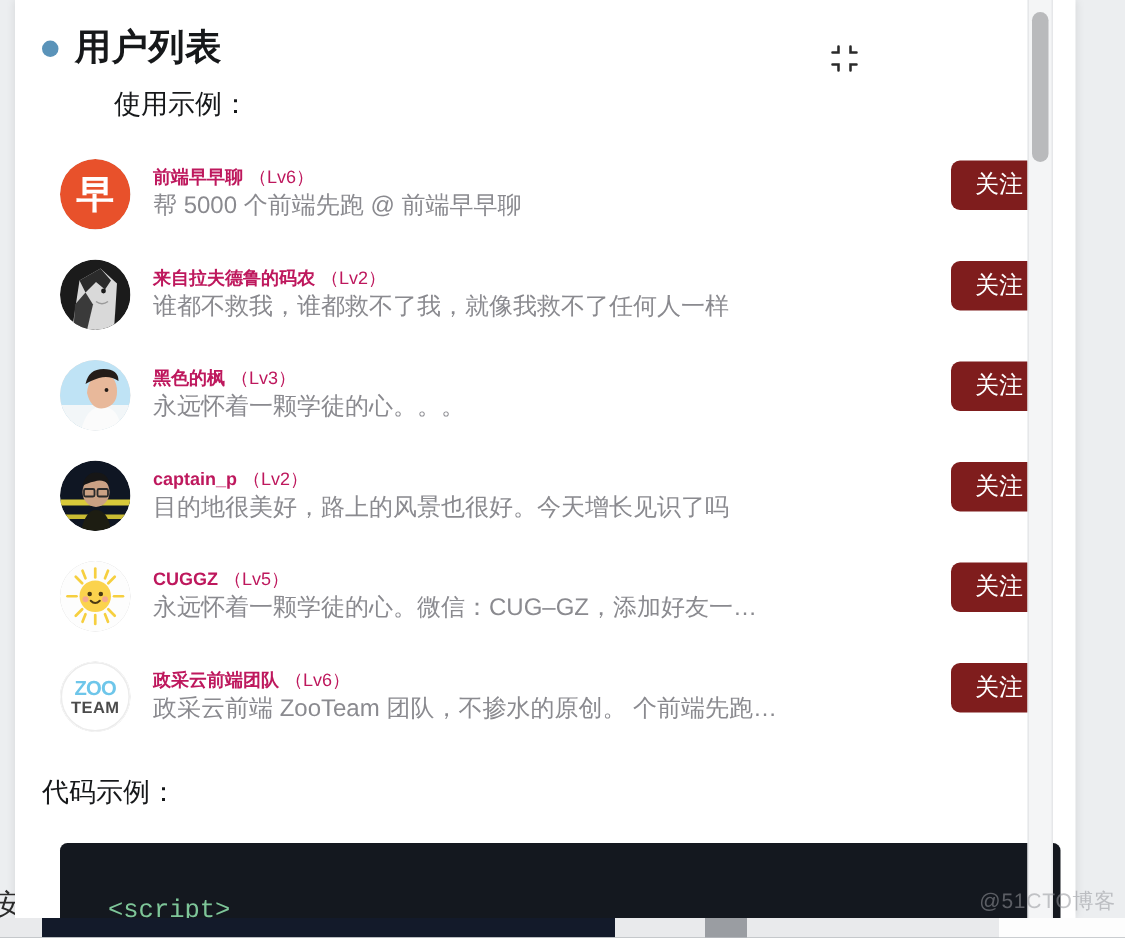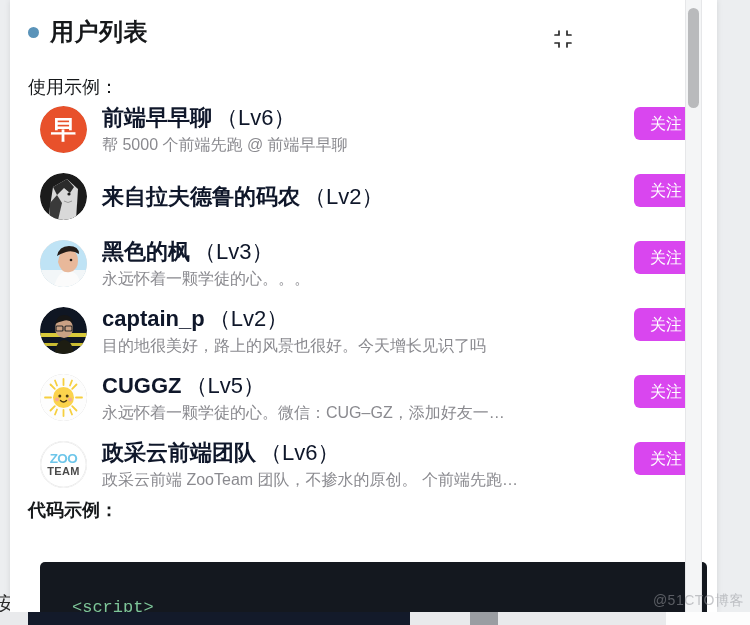--- a/index.html
+++ b/index.html
@@ -72,22 +72,22 @@
   }
 
   
   .plain-label {
     position: absolute;
     left: 18px;
     font-size: 18px;
     color: #16181a;
     line-height: 1;
   }
-  #usage-label { top: 78px; }
-  #code-label  { top: 501px; font-weight: bold; }
+  #usage-label { top: 60px; margin-left: 48px; }
+  #code-label  { top: 519px; }
 
   
   #user-list {
     position: absolute;
     left: 0;
     top: 96px;
     width: 707px;
   }
   .user-row {
     position: relative;
@@ -107,22 +107,22 @@
   }
   .avatar svg { display: block; width: 100%; height: 100%; }
 
   .user-meta {
     margin-left: 15px;
     flex: 1 1 auto;
     min-width: 0;
     padding-right: 96px;
   }
   .user-nameline {
-    font-size: 22px;
-    color: #0f172a;
+    font-size: 12px;
+    color: #be185d;
     line-height: 1.35;
     white-space: nowrap;
     display: flex;
     align-items: baseline;
   }
   .user-name { font-weight: bold; }
   .user-name.is-latin { font-weight: bold; }
   .user-level { font-weight: normal; margin-left: 4px; }
   .user-desc {
     font-size: 16px;
@@ -134,21 +134,21 @@
   }
 
   .follow-button {
     position: absolute;
     right: 19px;
     top: 11px;
     width: 64px;
     height: 33px;
     border: none;
     border-radius: 6px;
-    background: #d946ef;
+    background: #7f1d1d;
     color: #ffffff;
     font-size: 16px;
     font-family: inherit;
     line-height: 1;
     cursor: pointer;
     padding: 0;
   }
 
   
   #code-block {
@@ -309,20 +309,21 @@
             <circle cx="29" cy="21" r="1.6" fill="#1b1b1b"></circle>
             <path d="M24 28 q4 3 8 0" stroke="#9a9a9a" stroke-width="1" fill="none"></path>
           </g>
         </svg>
       </div>
       <div class="user-meta">
         <div class="user-nameline">
           <span class="user-name">来自拉夫德鲁的码农</span>
           <span class="user-level">（Lv2）</span>
         </div>
+        <div class="user-desc">谁都不救我，谁都救不了我，就像我救不了任何人一样</div>
       </div>
       <button class="follow-button">关注</button>
     </div>
 
     <div class="user-row">
       <div class="avatar">
         <svg viewBox="0 0 47 47" xmlns="http://www.w3.org/2000/svg">
           <defs>
               <clipPath id="c3">
                 <circle cx="23.5" cy="23.5" r="23.5"></circle>

